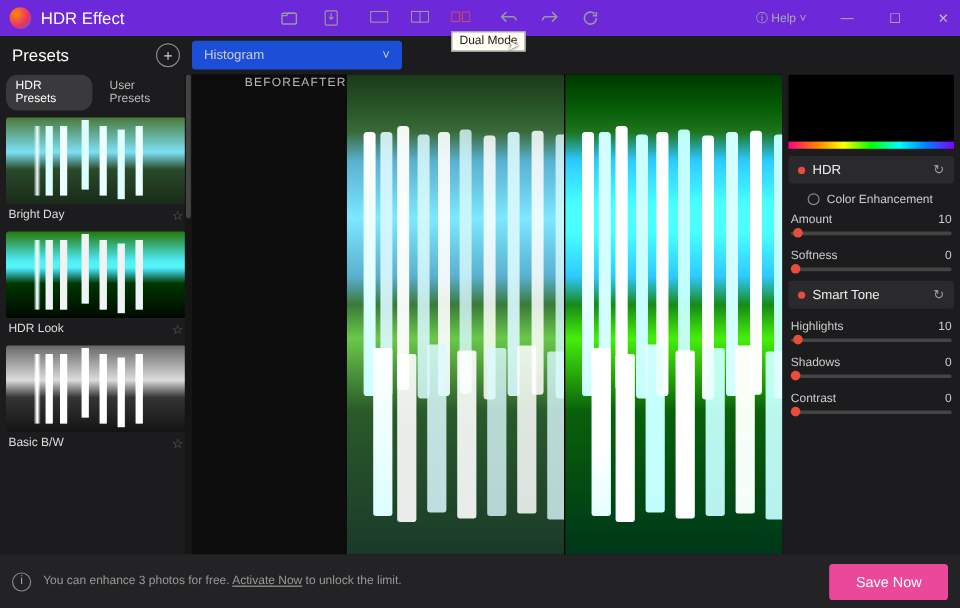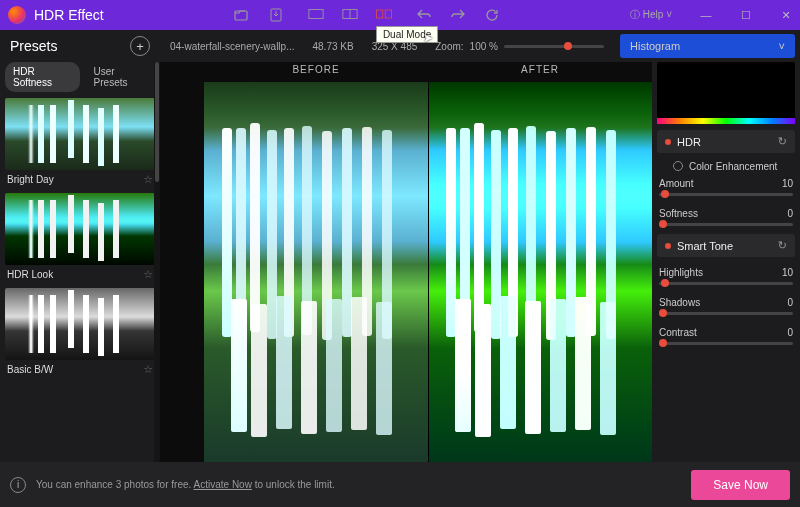--- a/index.html
+++ b/index.html
@@ -32,21 +32,21 @@
 .preset { position:relative; margin-bottom:4px; }
 .preset-img { width:100%; height:72px; background:#333; border-radius:2px; background-size:cover; }
 .wf1 { background:linear-gradient(180deg,#4a7a3a 0%,#7de0f5 40%,#2a4a2a 60%,#1a2a1a 100%); position:relative; overflow:hidden; }
 .wf1::before{content:"";position:absolute;left:15%;top:10%;width:6px;height:80%;background:linear-gradient(90deg,rgba(255,255,255,0) 0%,#eff 50%,rgba(255,255,255,0) 100%);box-shadow:10px 0 0 #dff,22px 0 0 #eff,40px -5px 0 #dff,55px 0 0 #eff,70px 3px 0 #dff,85px 0 0 #eff;}
 .wf2 { filter:contrast(1.4) saturate(1.3) brightness(0.95); }
 .wf3 { filter:grayscale(1) contrast(1.2); }
 .preset-label { display:flex; justify-content:space-between; align-items:center; padding:3px 2px; font-size:10px; color:#ddd; }
 .star { color:#666; font-size:11px; }
 .scroll-l { position:absolute; right:0; top:0; width:6px; height:100%; background:#151515; }
 .scroll-l::after{content:"";position:absolute;top:0;left:1px;width:4px;height:120px;background:#444;border-radius:2px;}
-.center { flex:1; background:#0c0c0c; display:flex; flex-direction:column;padding-left:44px; }
+.center { flex:1; background:#0c0c0c; display:flex; flex-direction:row;padding-left:44px; }
 .ba-labels { display:flex; height:20px; }
 .ba-label { flex:1; text-align:center; font-size:10px; color:#bbb; letter-spacing:1px; padding-top:2px; }
 .compare { flex:1; display:flex; position:relative; }
 .pane { flex:1; position:relative; overflow:hidden; }
 .pane.before { border-right:1px solid #000; }
 .pane .scene { position:absolute; inset:0; }
 .scene { background:linear-gradient(180deg,#1a3a1a 0%,#2a5a2a 8%,#3a6a3a 12%,#5ab0d0 18%,#7de8ff 30%,#5ab0d0 42%,#3a7a3a 48%,#6ac84a 55%,#2a5a2a 70%,#1a3a2a 100%); }
 .scene::before { content:""; position:absolute; left:8%; top:12%; width:10px; height:55%; background:linear-gradient(180deg,#fff 0%,#cff 100%); box-shadow:14px 0 0 rgba(220,250,255,.9),28px -5px 0 rgba(255,255,255,.95),45px 2px 0 rgba(220,250,255,.85),62px 0 0 rgba(255,255,255,.9),80px -2px 0 rgba(220,250,255,.8),100px 3px 0 rgba(255,255,255,.85),120px 0 0 rgba(220,250,255,.9),140px -1px 0 rgba(255,255,255,.85),160px 2px 0 rgba(220,250,255,.8); border-radius:3px; filter:blur(.5px); }
 .scene::after { content:""; position:absolute; bottom:8%; left:12%; width:16px; height:35%; background:linear-gradient(180deg,#fff,#dff); box-shadow:20px 5px 0 rgba(255,255,255,.9),45px -3px 0 rgba(220,250,255,.85),70px 2px 0 rgba(255,255,255,.9),95px 0 0 rgba(220,250,255,.8),120px -2px 0 rgba(255,255,255,.85),145px 3px 0 rgba(220,250,255,.8); border-radius:2px; }
 .pane.after .scene { filter:saturate(1.5) contrast(1.15) brightness(1.05); }
@@ -140,42 +140,30 @@
   </div>
 </div>
 
 <div class="cursor-arrow">➤</div>
 
 <div class="row2">
   <div class="presets-head">
     <span class="presets-title">Presets</span>
     <span class="circle-btn">+</span>
   </div>
-  <div class="fileinfo">
-    <span>04-waterfall-scenery-wallp...</span>
-    <span>48.73 KB</span>
-    <span>325 X 485</span>
-    <div class="zoom">
-      <span>Zoom:</span>
-      <span>100 %</span>
-      <div class="zoom-track">
-          <div class="zoom-thumb"></div>
-        </div>
-    </div>
-  </div>
   <div class="histogram-head">
     <span>Histogram</span>
     <span>˅</span>
   </div>
 </div>
 
 <div class="body">
   <div class="sidebar-l">
     <div class="tabs">
-      <div class="tab active">HDR Softness</div>
+      <div class="tab active">HDR Presets</div>
       <div class="tab">User Presets</div>
     </div>
     <div class="preset">
       <div class="preset-img wf1"></div>
       <div class="preset-label">
           <span>Bright Day</span>
           <span class="star">☆</span>
         </div>
     </div>
     <div class="preset">

